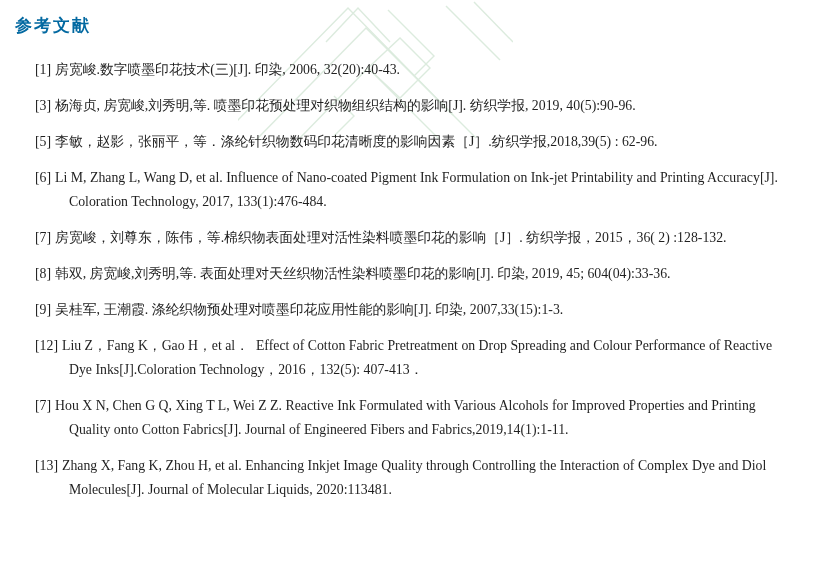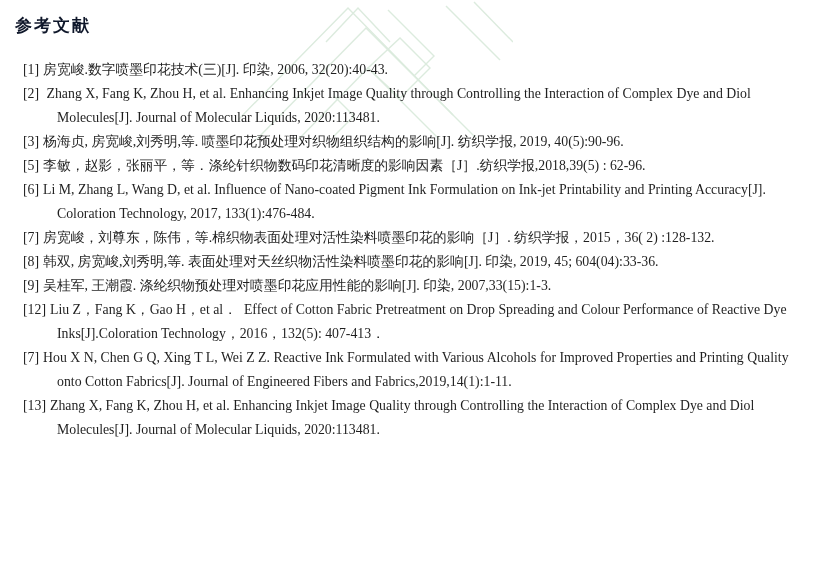--- a/index.html
+++ b/index.html
@@ -30,35 +30,35 @@
     padding: 12px 16px 0 15px;
     box-sizing: border-box;
     width: 813px;
   }
   .section-title {
     font-family: "Liberation Sans", "DejaVu Sans", sans-serif;
     font-size: 17px;
     font-weight: 700;
     letter-spacing: 2px;
     margin: 2px 0 0 0;
-    color: #0f172a;
+    color: #0369a1;
   }
   .ref-list {
     list-style: none;
     margin: 21px 0 0 0;
     padding: 0 0 0 8px;
     width: 782px;
     box-sizing: border-box;
   }
   .ref-item {
     font-size: 13.8px;
     line-height: 24px;
     padding-left: 34px;
     text-indent: -34px;
-    margin: 0;
+    margin: 12px;
     color: #1f1f1f;
   }
   .ref-num {
     margin-right: 4px;
   }
   .ref-text {
     white-space: pre-wrap;
   }
 </style>
 </head>
@@ -77,21 +77,20 @@
     <path d="M96,96 L116,116 L96,136"></path>
   </g>
 </svg>
 
 <div class="page">
 
   <h1 class="section-title">参考文献</h1>
 
   <ul class="ref-list">
     <li class="ref-item"><span class="ref-num">[1]</span><span class="ref-text">房宽峻.数字喷墨印花技术(三)[J]. 印染, 2006, 32(20):40-43.</span></li>
-    <li class="ref-item"><span class="ref-num">[2]</span><span class="ref-text"> Zhang X, Fang K, Zhou H, et al. Enhancing Inkjet Image Quality through Controlling the Interaction of Complex Dye and Diol Molecules[J]. Journal of Molecular Liquids, 2020:113481.</span></li>
     <li class="ref-item"><span class="ref-num">[3]</span><span class="ref-text">杨海贞, 房宽峻,刘秀明,等. 喷墨印花预处理对织物组织结构的影响[J]. 纺织学报, 2019, 40(5):90-96.</span></li>
     <li class="ref-item"><span class="ref-num">[5]</span><span class="ref-text">李敏，赵影，张丽平，等．涤纶针织物数码印花清晰度的影响因素［J］.纺织学报,2018,39(5) : 62-96.</span></li>
     <li class="ref-item"><span class="ref-num">[6]</span><span class="ref-text">Li M, Zhang L, Wang D, et al. Influence of Nano-coated Pigment Ink Formulation on Ink-jet Printability and Printing Accuracy[J]. Coloration Technology, 2017, 133(1):476-484.</span></li>
     <li class="ref-item"><span class="ref-num">[7]</span><span class="ref-text">房宽峻，刘尊东，陈伟，等.棉织物表面处理对活性染料喷墨印花的影响［J］. 纺织学报，2015，36( 2) :128-132.</span></li>
     <li class="ref-item"><span class="ref-num">[8]</span><span class="ref-text">韩双, 房宽峻,刘秀明,等. 表面处理对天丝织物活性染料喷墨印花的影响[J]. 印染, 2019, 45; 604(04):33-36.</span></li>
     <li class="ref-item"><span class="ref-num">[9]</span><span class="ref-text">吴桂军, 王潮霞. 涤纶织物预处理对喷墨印花应用性能的影响[J]. 印染, 2007,33(15):1-3.</span></li>
     <li class="ref-item"><span class="ref-num">[12]</span><span class="ref-text">Liu Z，Fang K，Gao H，et al．  Effect of Cotton Fabric Pretreatment on Drop Spreading and Colour Performance of Reactive Dye Inks[J].Coloration Technology，2016，132(5): 407-413．</span></li>
     <li class="ref-item"><span class="ref-num">[7]</span><span class="ref-text">Hou X N, Chen G Q, Xing T L, Wei Z Z. Reactive Ink Formulated with Various Alcohols for Improved Properties and Printing Quality onto Cotton Fabrics[J]. Journal of Engineered Fibers and Fabrics,2019,14(1):1-11.</span></li>
     <li class="ref-item"><span class="ref-num">[13]</span><span class="ref-text">Zhang X, Fang K, Zhou H, et al. Enhancing Inkjet Image Quality through Controlling the Interaction of Complex Dye and Diol Molecules[J]. Journal of Molecular Liquids, 2020:113481.</span></li>
   </ul>

